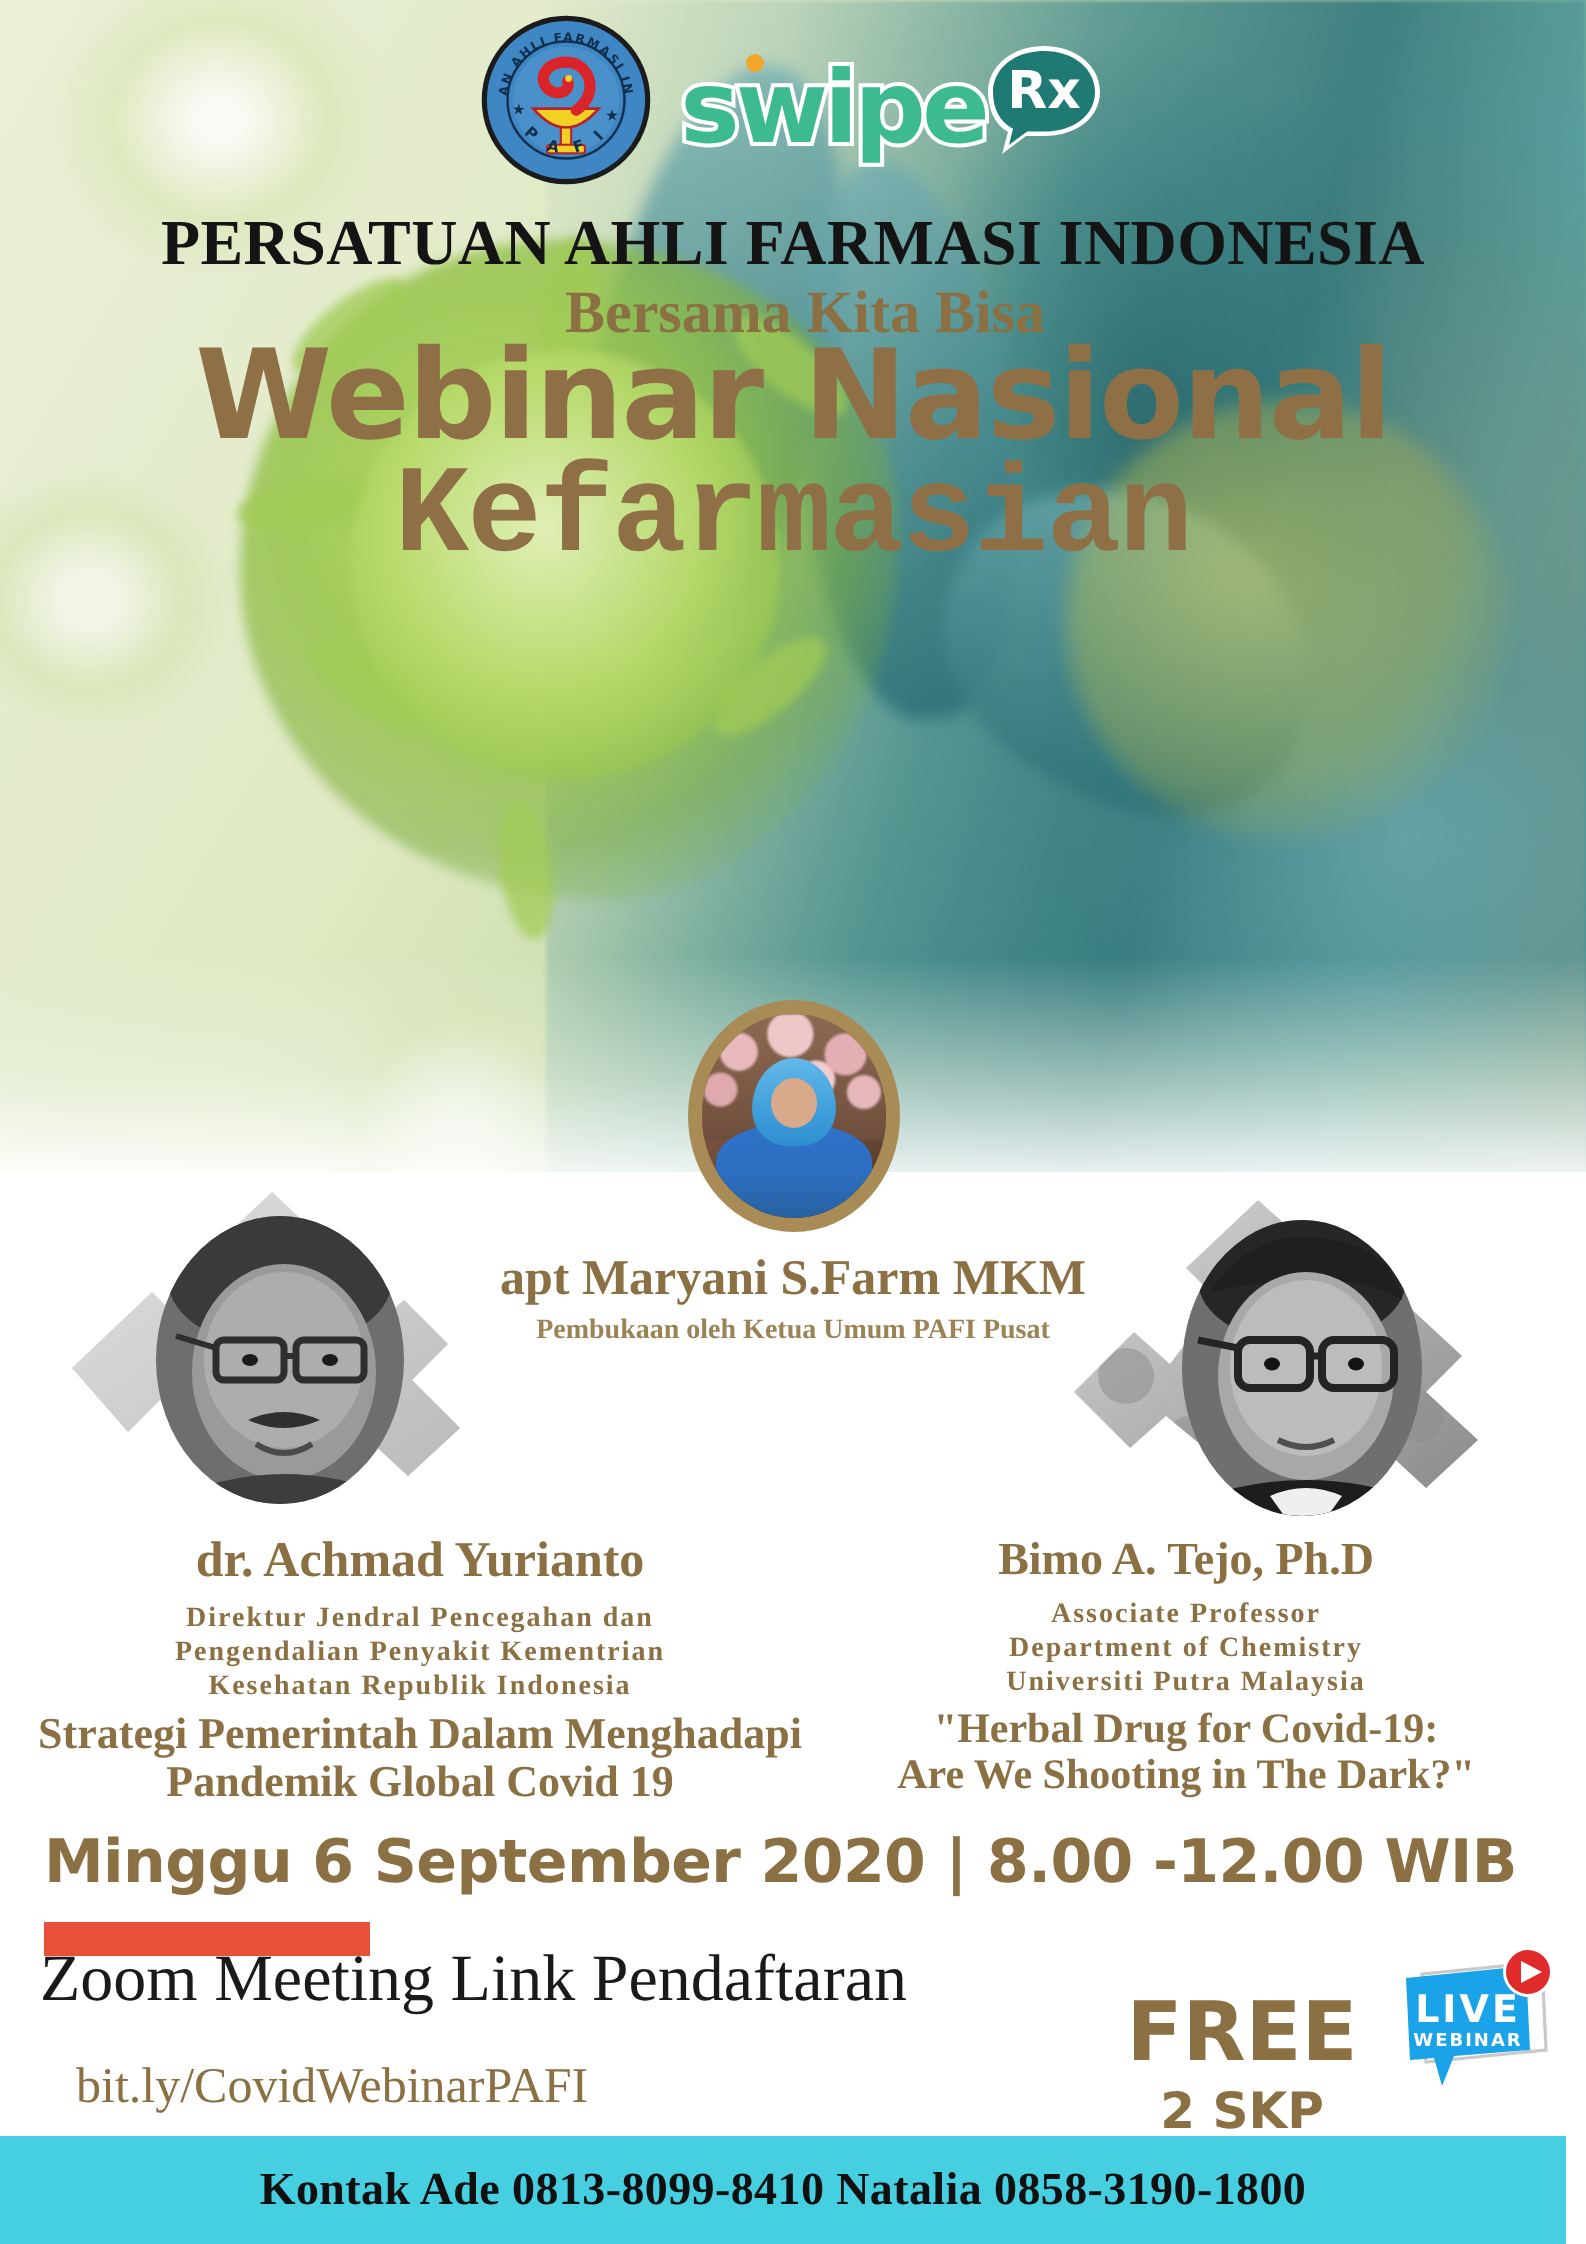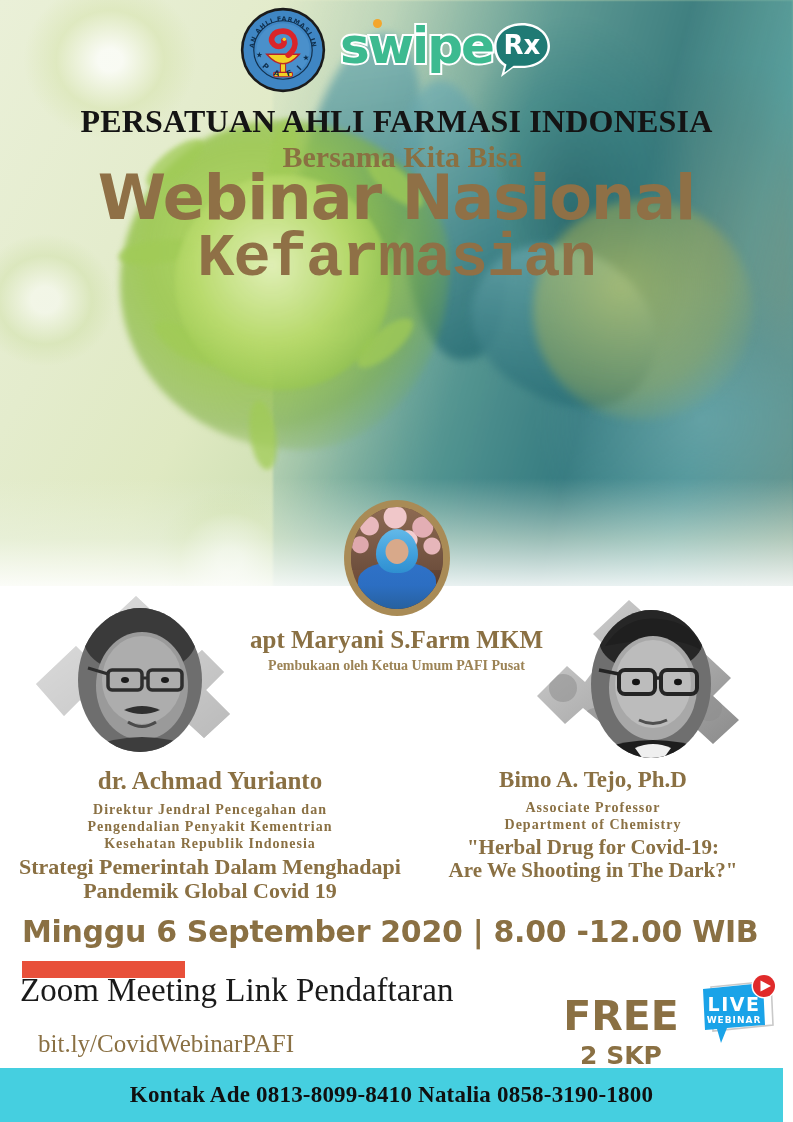--- a/index.html
+++ b/index.html
@@ -72,21 +72,21 @@
 
   
   .logos {
     position:absolute; left:0; top:6px; width:793px; height:88px;
     display:flex; justify-content:center; align-items:center; gap:14px;
     z-index:6;
   }
   .pafi-logo { position:relative; width:86px; height:86px; flex:0 0 auto; }
   .pafi-logo svg { display:block; width:86px; height:86px; }
 
-  .swipe-logo { display:flex; align-items:flex-start; gap:2px; }
+  .swipe-logo { display:flex; align-items:flex-end; gap:2px; }
   .swipe-word {
     font-family:"DejaVu Sans", sans-serif;
     font-size:50px; font-weight:700; letter-spacing:-2px;
     color:#3dba90;
     position:relative;
     -webkit-text-stroke:4px #ffffff;
     paint-order:stroke fill;
     line-height:1;
   }
   .swipe-word span.txt { position:relative; }
@@ -466,20 +466,21 @@
 
           <path d="M74,162 q56,-20 112,0 L186,185 L74,185 Z" fill="#1d1d1d"></path>
           <path d="M112,160 L130,185 L148,160 q-18,-8 -36,0 z" fill="#efefef"></path>
         </g>
       </svg>
     </div>
     <div class="sp-name">Bimo A. Tejo, Ph.D</div>
     <div class="sp-affil">
       <div>Associate Professor</div>
       <div>Department of Chemistry</div>
+      <div>Universiti Putra Malaysia</div>
     </div>
     <div class="sp-topic">
       <div>"Herbal Drug for Covid-19:</div>
       <div>Are We Shooting in The Dark?"</div>
     </div>
   </div>
 
   <div class="date-line">Minggu  6 September  2020 | 8.00 -12.00 WIB</div>
   <div class="red-bar"></div>
   <div class="zoom-line">Zoom Meeting  Link  Pendaftaran</div>

